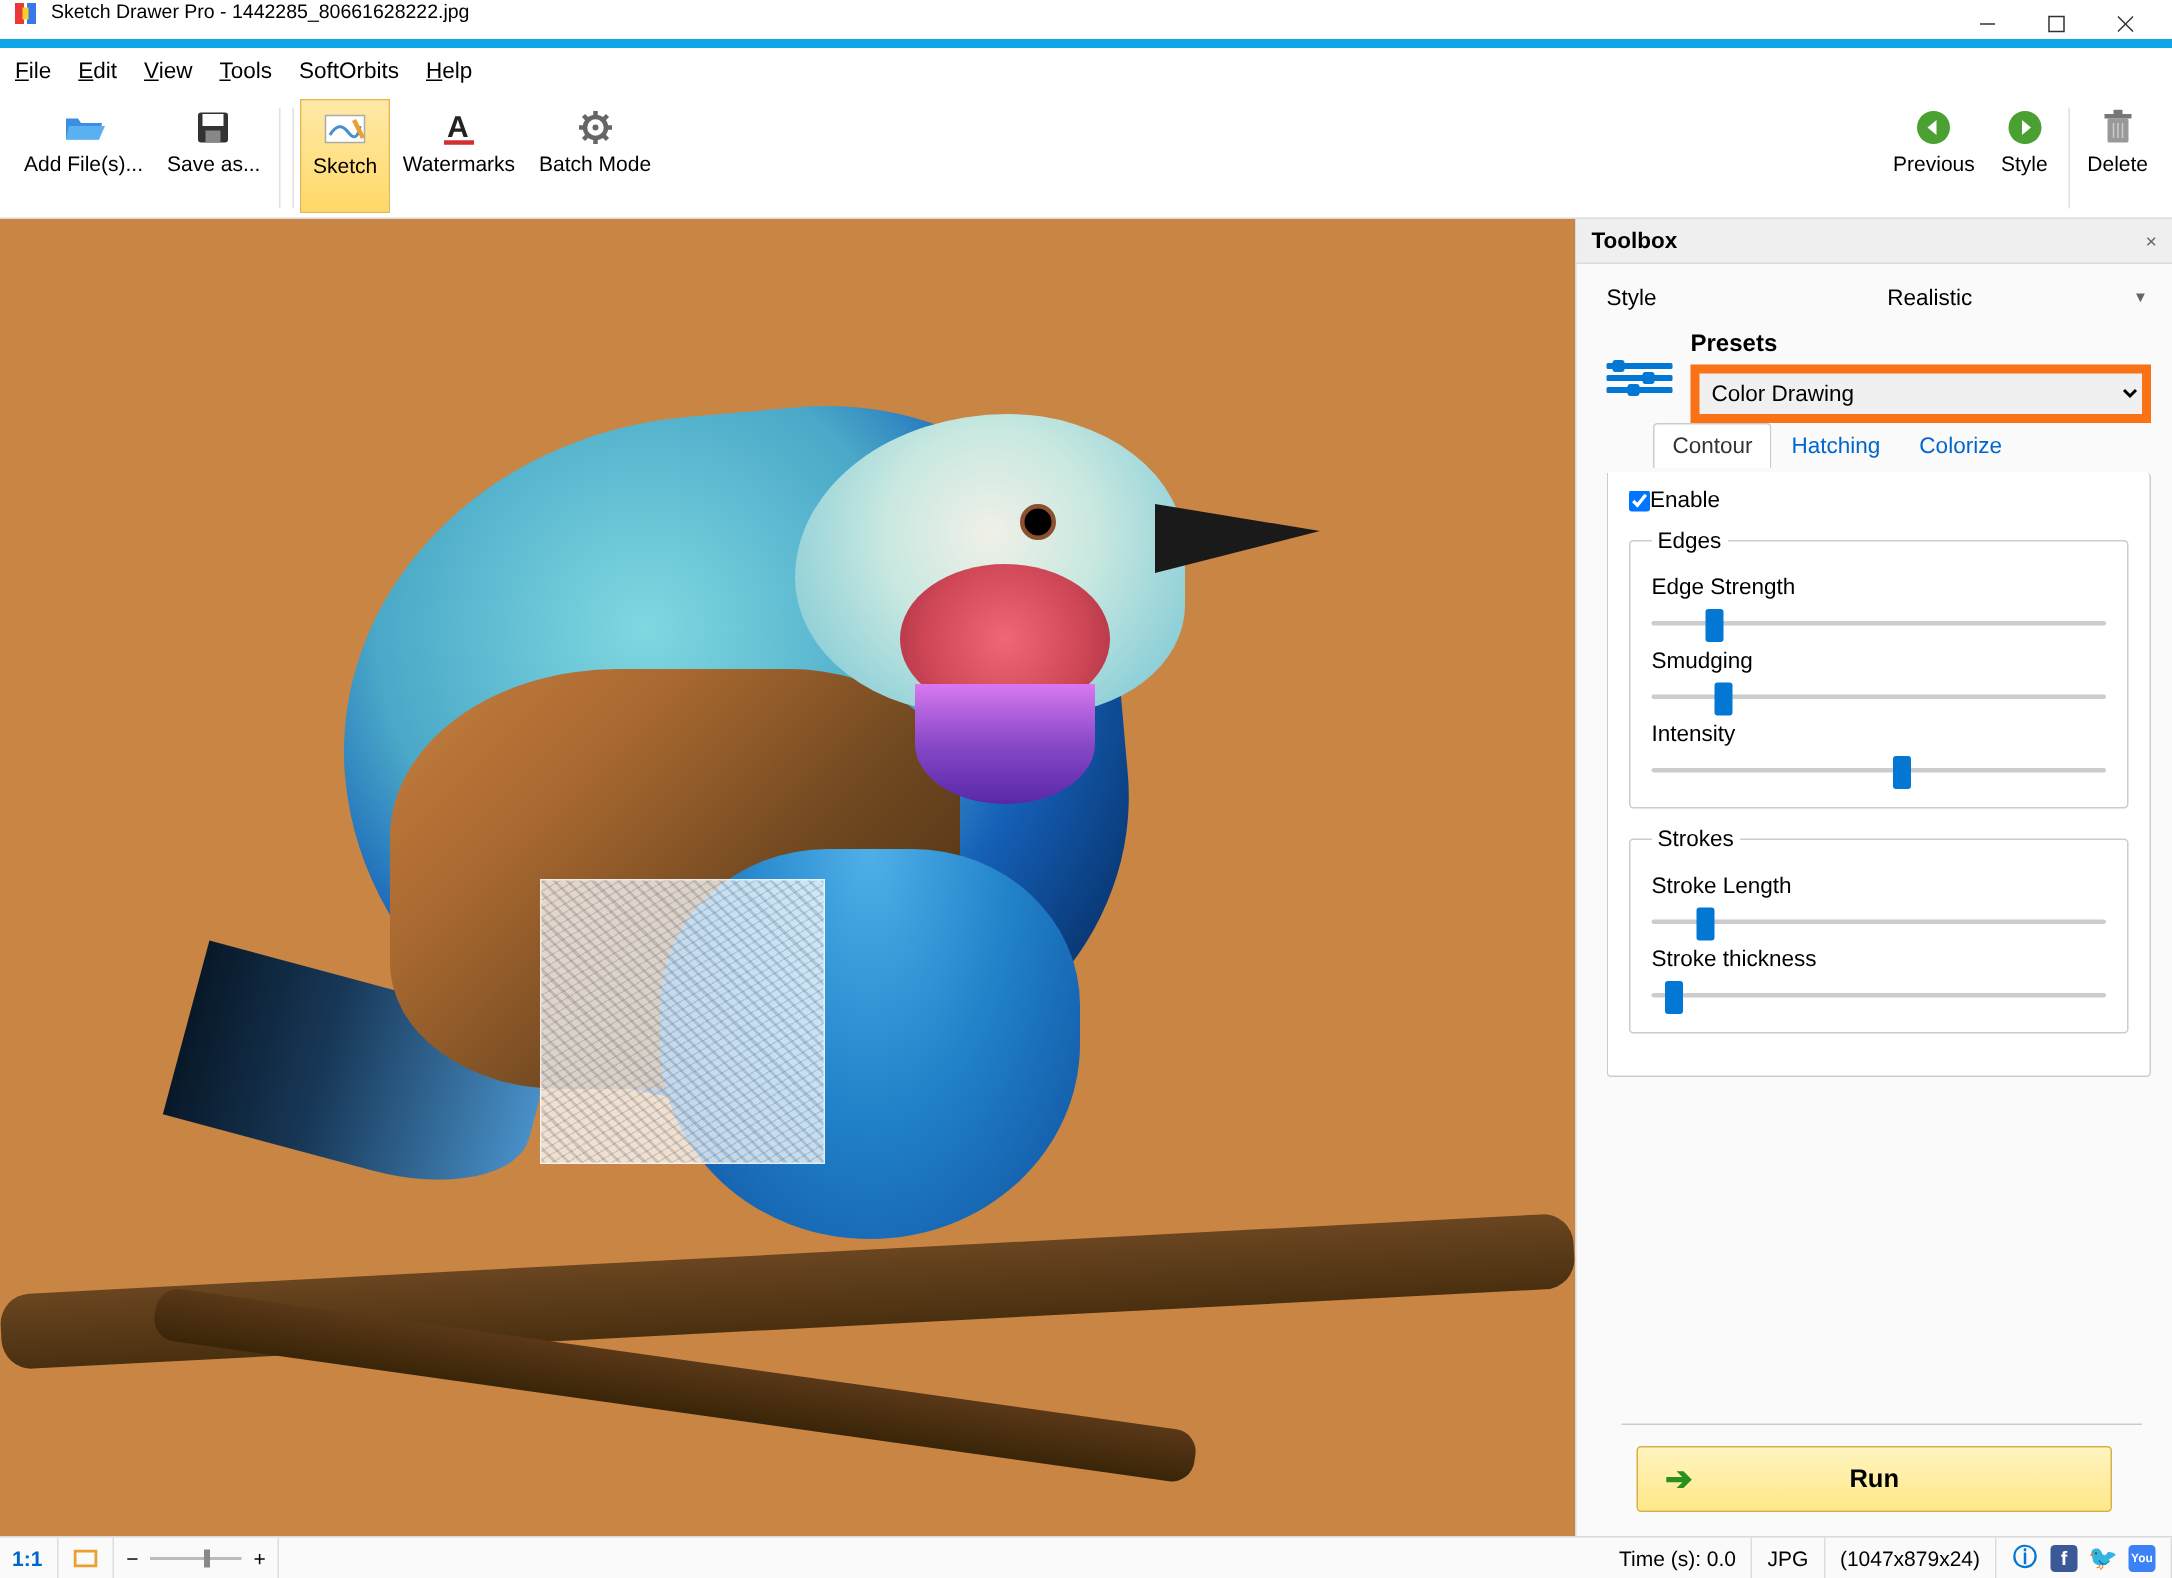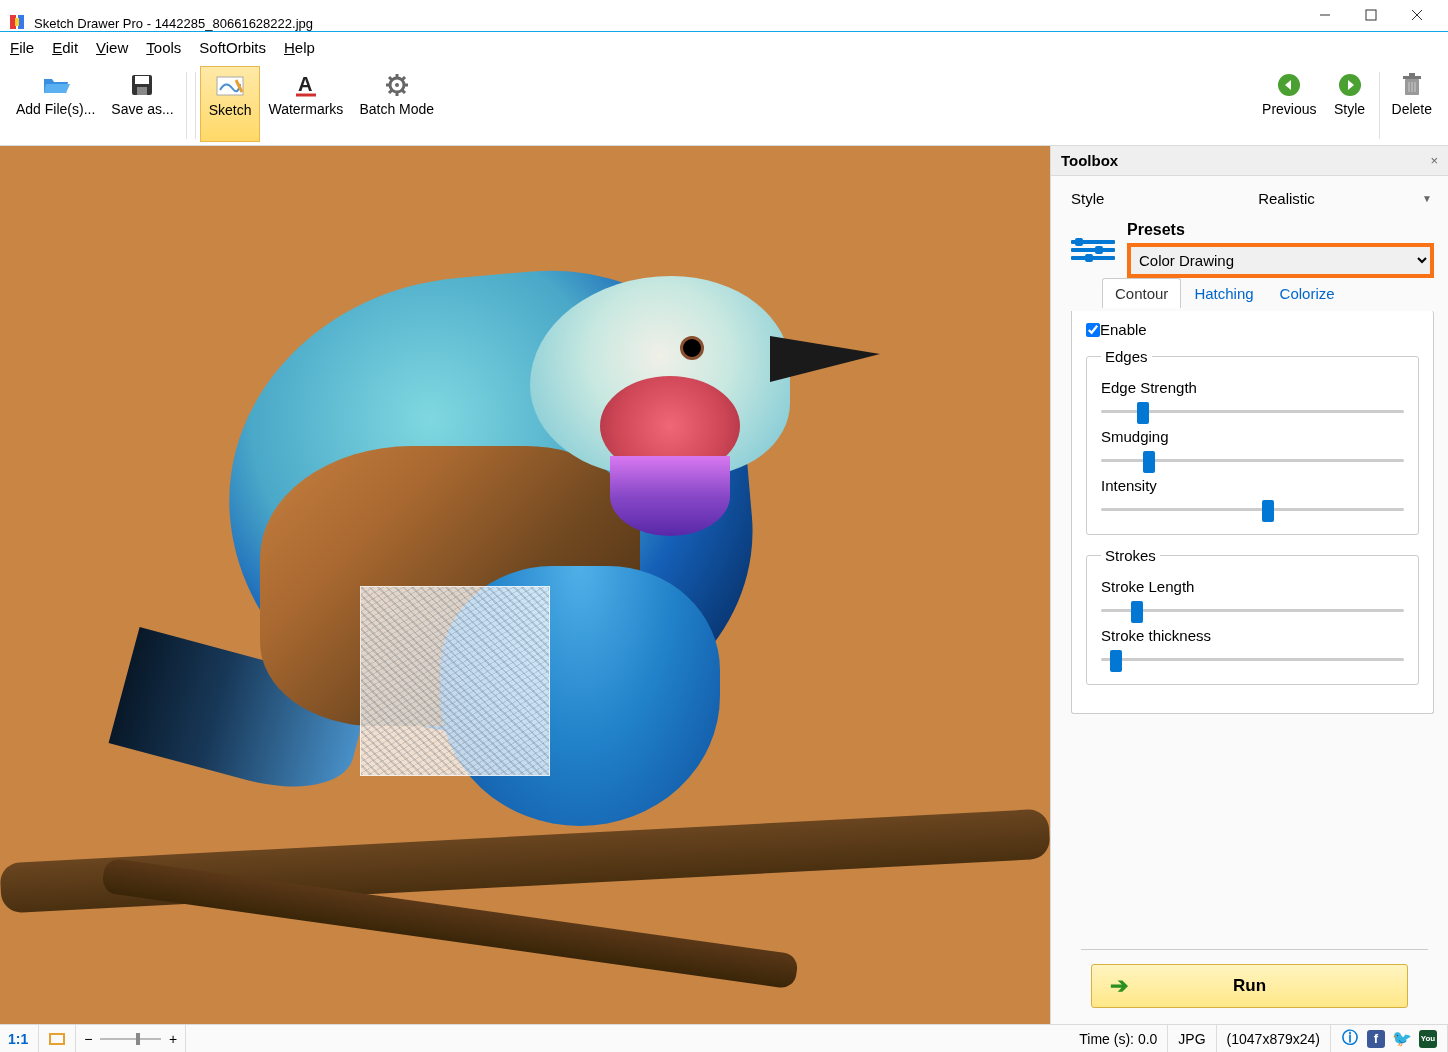--- a/index.html
+++ b/index.html
@@ -1,17 +1,17 @@
 <!DOCTYPE html>
 <html><head>
 <meta charset="utf-8">
 <style>
 * { box-sizing: border-box; margin: 0; padding: 0; }
 body { font-family: "Segoe UI", Tahoma, sans-serif; font-size: 13px; background: #fff; width: 1448px; height: 1052px; overflow: hidden; display: flex; flex-direction: column; }
-.titlebar { height: 32px; display: flex; align-items: flex-end; padding: 0 8px; border-bottom: 1px solid #0ea5e9; }
+.titlebar { height: 32px; display: flex; align-items: flex-start; padding: 0 8px; border-bottom: 6px solid #0ea5e9; }
 .titlebar .app-icon { width: 18px; height: 18px; margin-right: 8px; display:flex; align-items:center; justify-content:center;}
 .titlebar .title { flex: 1; font-size: 13px; }
 .win-controls { display: flex; gap: 0; }
 .win-controls div { width: 46px; height: 32px; display: flex; align-items: center; justify-content: center; }
 .menubar { height: 30px; display: flex; align-items: center; padding: 0 10px; gap: 18px; }
 .menubar span { font-size: 15px; }
 .menubar span .ul { text-decoration: underline; }
 .toolbar { height: 84px; display: flex; border-bottom: 1px solid #dadada; padding: 4px 8px 0 8px; }
 .tb-group { display: flex; }
 .tb-btn { display: flex; flex-direction: column; align-items: center; justify-content: flex-start; padding: 4px 8px; min-width: 50px; height: 76px; }
@@ -45,21 +45,21 @@
 .row .dd { width:12px; font-size:10px; color:#666;}
 .presets-row { display:flex; align-items:center; }
 .presets-icon { width:44px; height:36px; display:flex; flex-direction:column; justify-content:center; gap:4px; margin-right:12px;}
 .presets-icon div { height:4px; background:#0278d4; position:relative; border-radius:1px;}
 .presets-icon div::after{content:""; position:absolute; width:8px; height:8px; background:#0278d4; border-radius:2px; top:-2px;}
 .presets-icon div:nth-child(1)::after{left:4px;}
 .presets-icon div:nth-child(2)::after{left:24px;}
 .presets-icon div:nth-child(3)::after{left:14px;}
 .presets-col { flex:1;}
 .presets-col .hdr { font-weight:bold; font-size:16px; margin-bottom:4px;}
-.presets-col select { width:100%; padding:4px; font-size:15px; background:#f0f0f0; border:4px solid #f97316;}
+.presets-col select { width:100%; padding:4px; font-size:15px; background:#f0f0f0; border:6px solid #f97316;}
 .tabs { display:flex; margin-bottom:4px;margin-left:31px;}
 .tabs .tab { padding:6px 12px; font-size:15px; border:1px solid transparent; border-bottom:none; color:#0066cc;}
 .tabs .tab.active { border-color:#ccc; background:#fff; color:#333; border-radius:3px 3px 0 0;}
 .tabcontent { border:1px solid #ccc; border-top:none; padding:10px 14px 16px 14px; border-radius:0 3px 3px 3px; margin-top:-1px; background:#fff;}
 .chk { display:flex; align-items:center; gap:0; margin-bottom:10px; font-size:15px;}
 .chk input { width:14px; height:14px;}
 fieldset { border:1px solid #ccc; border-radius:3px; padding:8px 14px 14px 14px; margin-bottom:12px;}
 fieldset legend { font-size:15px; padding:0 4px;}
 .slider-group .sl-label { font-size:15px; margin:6px 0 4px 0;}
 .slider { position:relative; height:22px;}
@@ -326,15 +326,15 @@
     <span style="position:absolute;right:8px;">+</span>
   </span>
   <span class="spacer"></span>
   <span class="cell">Time (s): 0.0</span>
   <span class="cell">JPG</span>
   <span class="cell">(1047x879x24)</span>
   <span class="cell social">
     <span style="color:#0278d4;font-size:16px;">ⓘ</span>
     <span style="background:#3b5998;color:#fff;">f</span>
     <span style="color:#1da1f2;font-size:16px;">🐦</span>
-    <span style="background:#14532d;color:#fff;font-size:8px;">You</span>
+    <span style="background:#3b82f6;color:#fff;font-size:8px;">You</span>
   </span>
 </div>
 
 </body></html>

